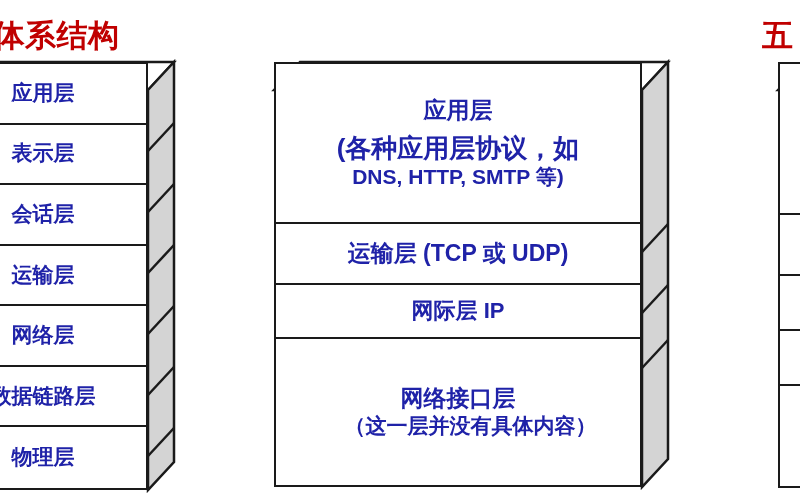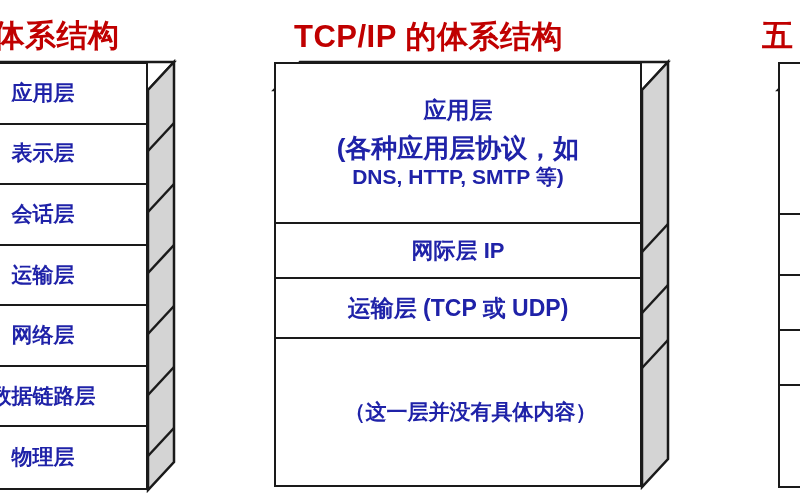--- a/index.html
+++ b/index.html
@@ -151,47 +151,47 @@
       </div>
       <div class="layer">
         <span class="main">数据链路层</span>
       </div>
       <div class="layer">
         <span class="main">物理层</span>
       </div>
     </div>
   </div>
 
-  <div class="title" id="title-tcpip">TCP/IP 的体系结构</div>
 
   <div class="stack" id="stack-tcpip">
     <svg class="side-svg" width="420" height="440" viewBox="0 0 420 440">
 
       <polygon points="0,28 26,0 394,0 368,28" fill="#FFFFFF" stroke="#1A1A1A" stroke-width="2.5"></polygon>
 
       <polygon points="368,28 394,0 394,397 368,425" fill="#D4D4D4" stroke="#1A1A1A" stroke-width="2.5"></polygon>
 
       <line x1="368" y1="190" x2="394" y2="162" stroke="#1A1A1A" stroke-width="2.5"></line>
       <line x1="368" y1="251" x2="394" y2="223" stroke="#1A1A1A" stroke-width="2.5"></line>
       <line x1="368" y1="306" x2="394" y2="278" stroke="#1A1A1A" stroke-width="2.5"></line>
     </svg>
 
     <div class="front">
       <div class="layer lyr-app">
         <span class="main">应用层</span>
         <span class="sub">(各种应用层协议，如</span>
         <span class="sub2">DNS, HTTP, SMTP 等)</span>
       </div>
+      <div class="layer lyr-tr">
+        <span class="main">运输层 (TCP 或 UDP)</span>
+      </div>
       <div class="layer lyr-ip">
         <span class="main">网际层 IP</span>
       </div>
-      <div class="layer lyr-tr">
-        <span class="main">运输层 (TCP 或 UDP)</span>
-      </div>
       <div class="layer lyr-ni">
+        <span class="main">网络接口层</span>
         <span class="sub">（这一层并没有具体内容）</span>
       </div>
     </div>
   </div>
 
   <div class="title" id="title-five">五</div>
 
   <div class="stack" id="stack-five">
     <svg class="side-svg" width="260" height="440" viewBox="0 0 260 440">
       <polygon points="0,28 26,0 236,0 210,28" fill="#FFFFFF" stroke="#1A1A1A" stroke-width="2.5"></polygon>

